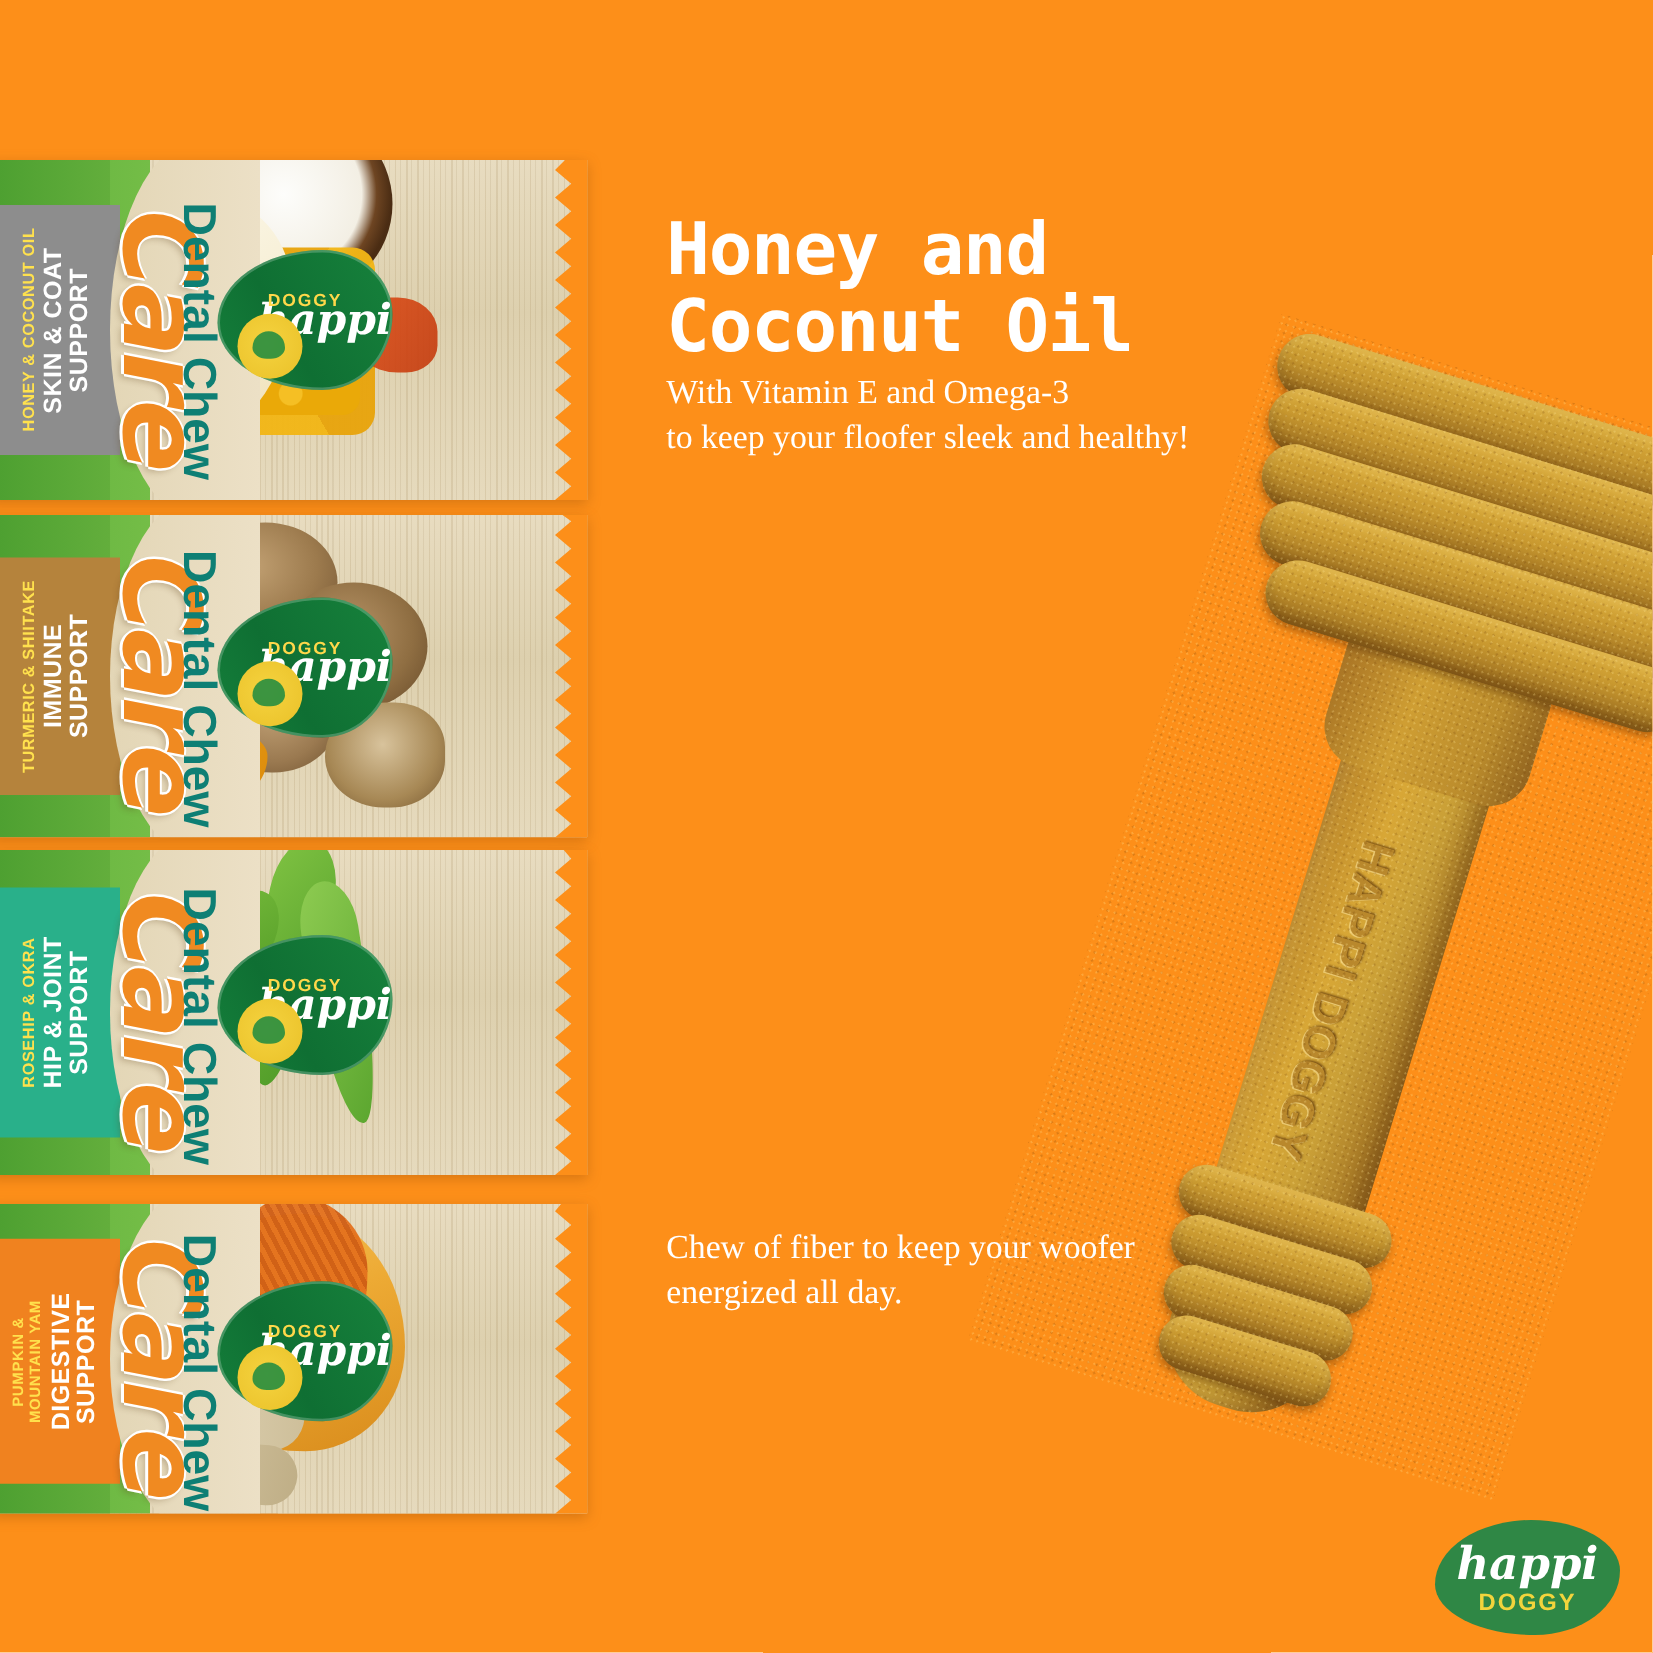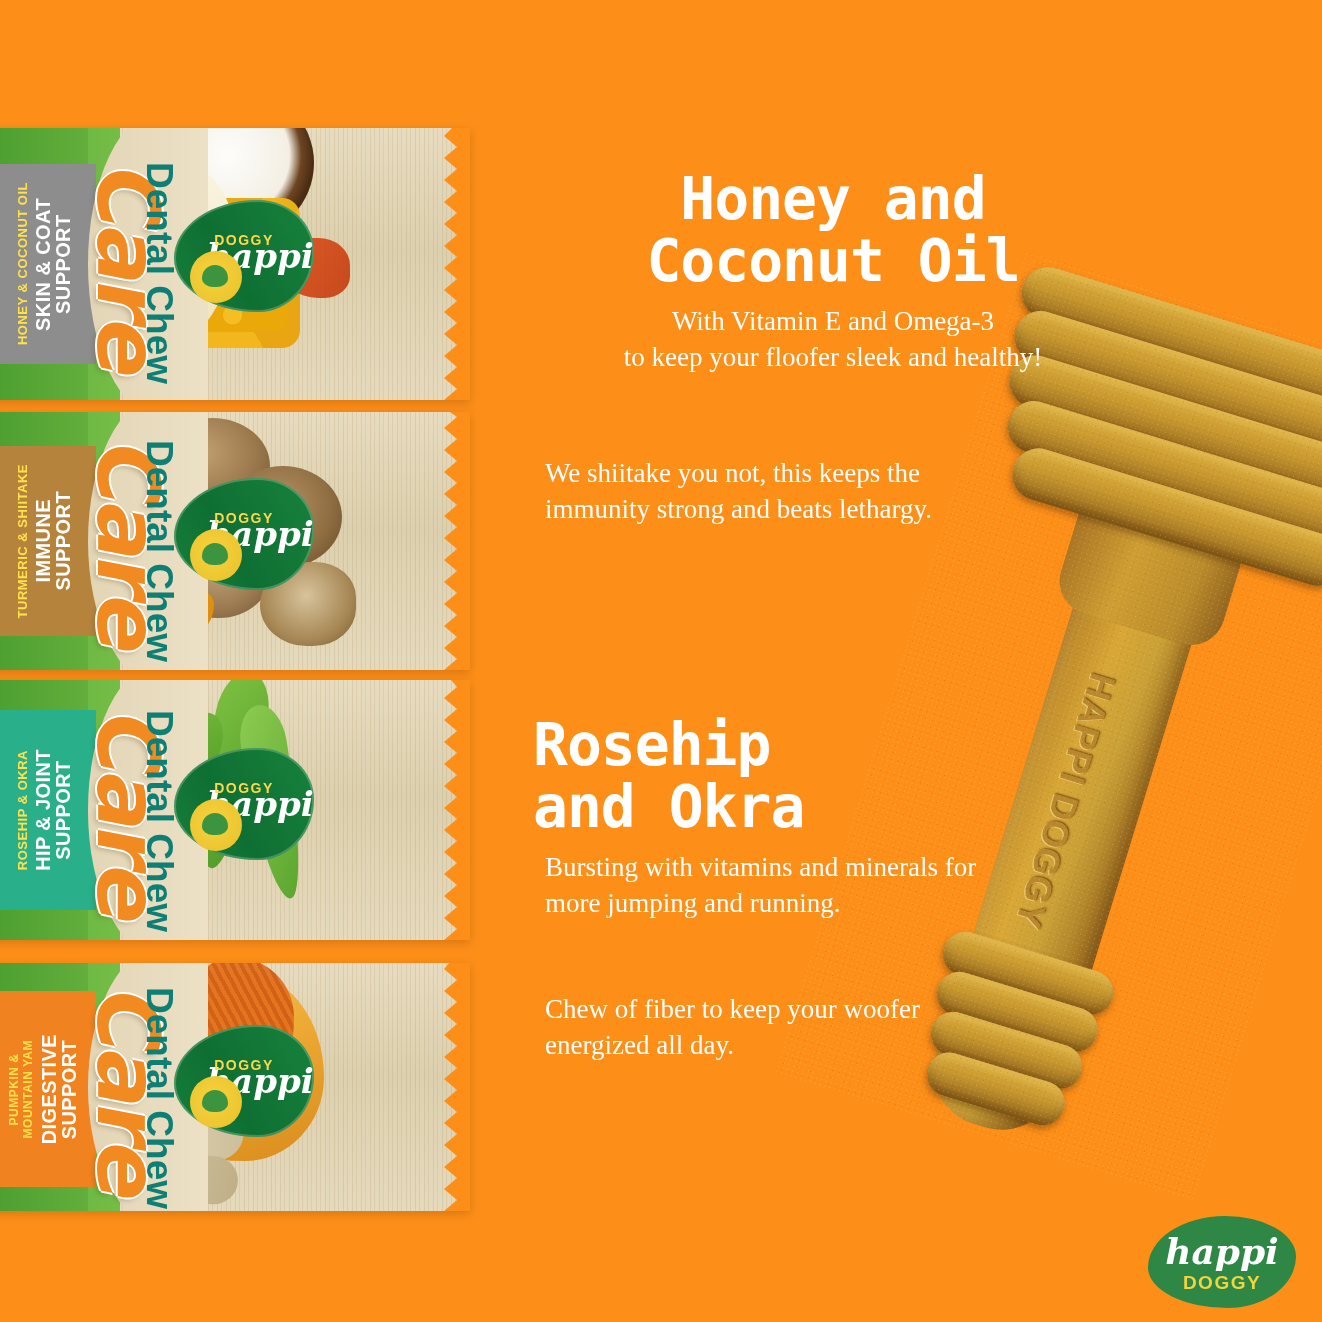--- a/index.html
+++ b/index.html
@@ -39,21 +39,21 @@
     letter-spacing: -1px;
     white-space: pre-line;
     margin: 0 0 4px 0;
   }
   .feature-desc {
     font-family: "Liberation Serif", "DejaVu Serif", serif;
     color: #ffffff;
     font-size: 27px;
     line-height: 1.33;
     white-space: pre-line;
-    margin: 12px;
+    margin: 0;
   }
 
   
   .packets {
     position: absolute;
     left: 0;
     top: 0;
     width: 500px;
     height: 1322px;
     z-index: 20;
@@ -547,38 +547,30 @@
       <div class="bristle" style="left:138px;top:748px;width:156px;height:44px;border-radius:22px;"></div>
       <div class="bristle" style="left:146px;top:788px;width:142px;height:44px;border-radius:22px;"></div>
 
       <div class="emboss">HAPPI DOGGY</div>
       <div class="chew-texture"></div>
     </div>
   </div>
 
   <div class="feature-list">
 
-    <div class="feature" style="top:168px;text-align:center;">
+    <div class="feature" style="top:168px;">
       <h2 class="feature-title">Honey and
 Coconut Oil</h2>
       <p class="feature-desc">With Vitamin E and Omega-3
 to keep your floofer sleek and healthy!</p>
     </div>
 
     <div class="feature" style="top:444px;">
-      <p class="feature-desc">We shiitake you not, this keeps the
-immunity strong and beats lethargy.</p>
-    </div>
-
-    <div class="feature" style="top:714px;">
-      <h2 class="feature-title">Rosehip
-and Okra</h2>
-      <p class="feature-desc">Bursting with vitamins and minerals for
-more jumping and running.</p>
-    </div>
+    </div>
+
 
     <div class="feature" style="top:980px;">
       <p class="feature-desc">Chew of fiber to keep your woofer
 energized all day.</p>
     </div>
 
   </div>
 
   <div class="skippi-logo">
     <div class="leaf"></div>

